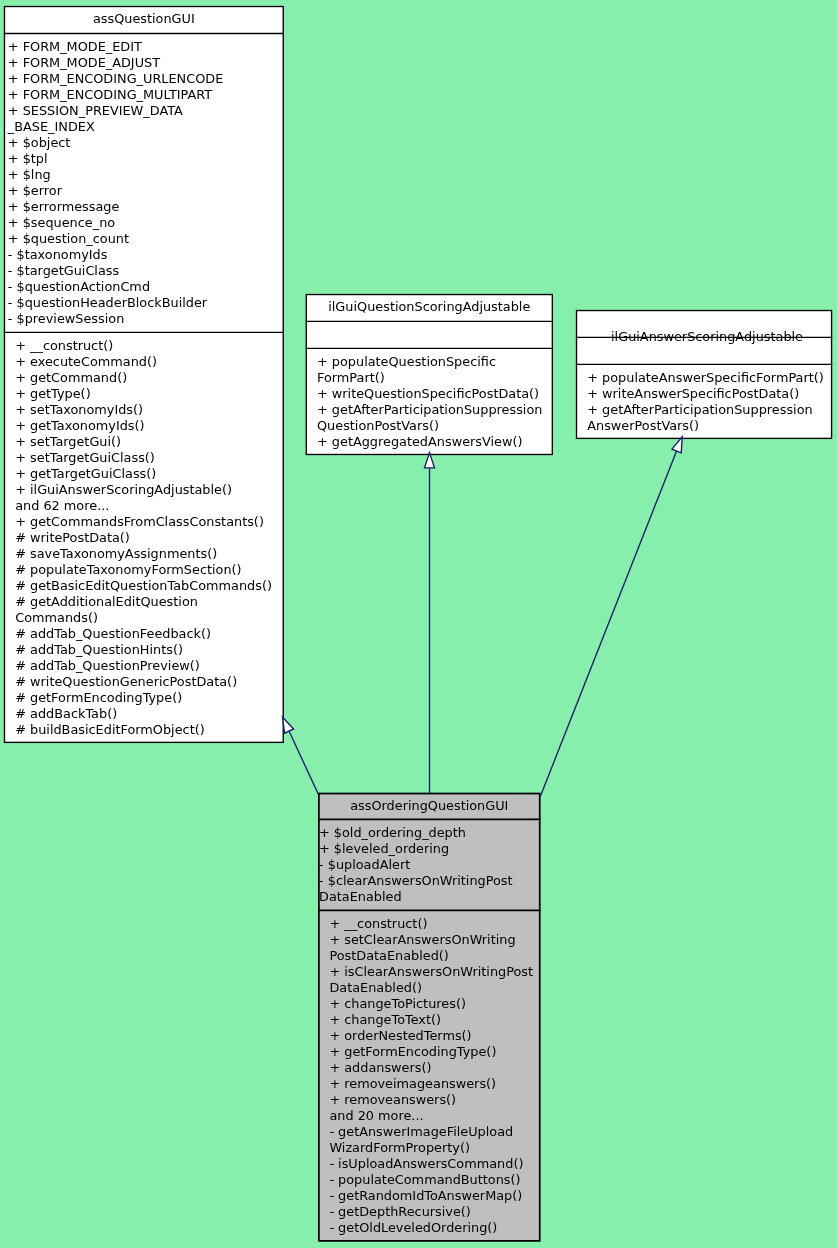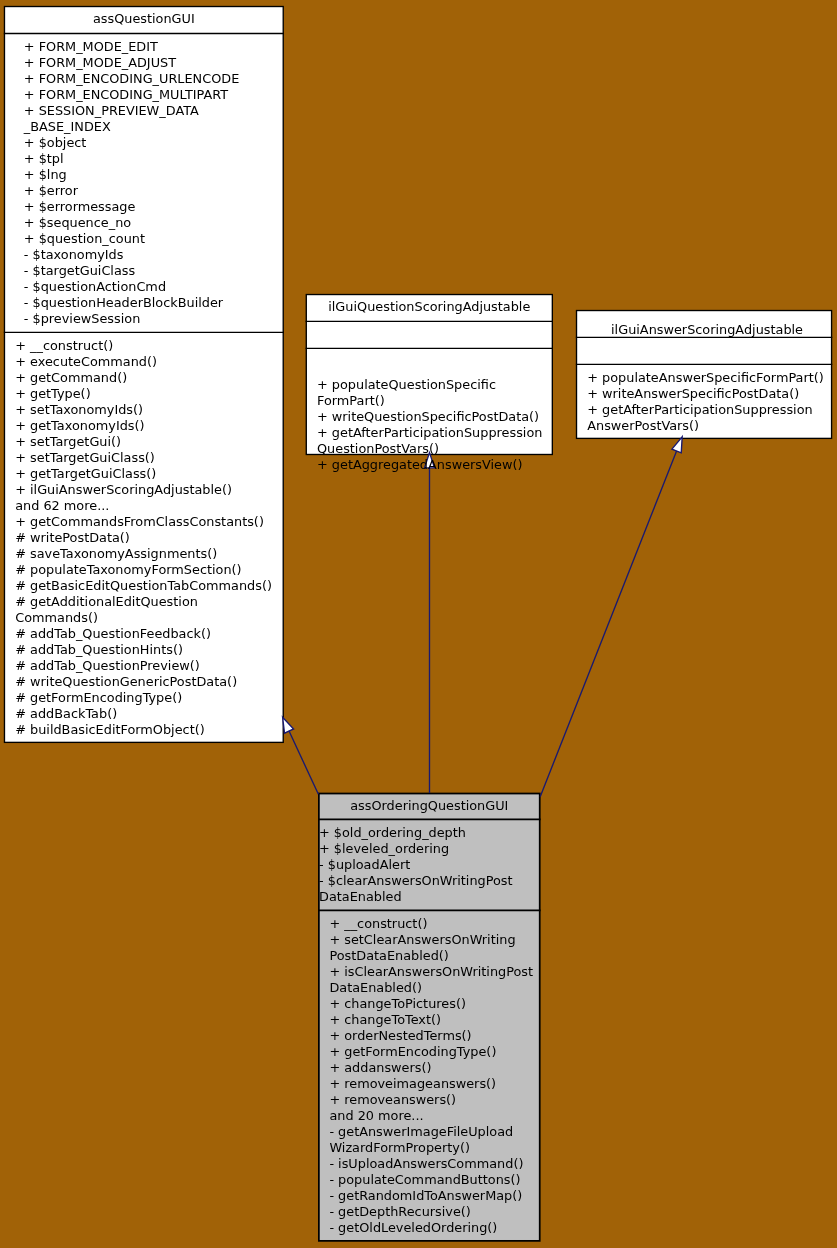--- a/index.html
+++ b/index.html
@@ -1,21 +1,21 @@
 <!DOCTYPE html>
 <html><head>
 <meta charset="utf-8">
 <title>assOrderingQuestionGUI inheritance diagram</title>
 <style>
   html,body{margin:0;padding:0;background:#ffffff;}
   body{width:837px;height:1248px;overflow:hidden;
        font-family:"DejaVu Sans",sans-serif;
        -webkit-font-smoothing:antialiased;
        -moz-osx-font-smoothing:grayscale;}
-  #canvas{position:relative;width:837px;height:1248px;background:#a16207;}
+  #canvas{position:relative;width:837px;height:1248px;background:#86efac;}
   .uml-node{position:absolute;box-sizing:border-box;}
   .uml-title{position:absolute;left:0;right:0;text-align:center;
              transform:translateZ(0);
              font-size:12.85px;line-height:16.0px;height:16.0px;color:#000;
              white-space:pre;overflow:hidden;}
   .uml-rows{position:absolute;transform:translateZ(0);}
   .uml-row{font-size:12.85px;line-height:16.0px;color:#000;
            white-space:pre;height:16.0px;}
   svg.edges{position:absolute;left:0;top:0;width:837px;height:1248px;
             overflow:visible;}
@@ -55,21 +55,21 @@
     <polygon points="429.50,452.60 434.50,467.90 424.50,467.90" stroke-width="1.35" stroke-linejoin="miter" stroke="#191970" fill="#ffffff"></polygon>
   </g>
   <g>
     <path d="M 540.20 796.70 L 676.59 450.93" fill="none" stroke-width="1.35" stroke="#191970"></path>
     <polygon points="682.20,436.70 681.24,452.77 671.93,449.10" stroke-width="1.35" stroke-linejoin="miter" stroke="#191970" fill="#ffffff"></polygon>
   </g>
 </svg>
 
 <div class="uml-node" style="left:3.8px;top:5.85px;width:280.1px;height:737.2px;">
   <div class="uml-title" style="top:5.30px;">assQuestionGUI</div>
-  <div class="uml-rows" style="top:33.00px;left:20px;">
+  <div class="uml-rows" style="top:33.00px;left:4px;">
     <div class="uml-row">+ FORM_MODE_EDIT</div>
     <div class="uml-row">+ FORM_MODE_ADJUST</div>
     <div class="uml-row">+ FORM_ENCODING_URLENCODE</div>
     <div class="uml-row">+ FORM_ENCODING_MULTIPART</div>
     <div class="uml-row">+ SESSION_PREVIEW_DATA</div>
     <div class="uml-row">_BASE_INDEX</div>
     <div class="uml-row">+ $object</div>
     <div class="uml-row">+ $tpl</div>
     <div class="uml-row">+ $lng</div>
     <div class="uml-row">+ $error</div>
@@ -108,31 +108,31 @@
     <div class="uml-row"># getFormEncodingType()</div>
     <div class="uml-row"># addBackTab()</div>
     <div class="uml-row"># buildBasicEditFormObject()</div>
   </div>
 </div>
 <div class="uml-node" style="left:305.6px;top:293.85px;width:247.4px;height:161.3px;">
   <div class="uml-title" style="top:5.27px;">ilGuiQuestionScoringAdjustable</div>
   <div class="uml-rows" style="top:32.95px;left:11.40px;">
     <div class="uml-row"></div>
   </div>
-  <div class="uml-rows" style="top:59.85px;left:11.40px;margin-top:23px;">
+  <div class="uml-rows" style="top:59.85px;left:11.40px;">
     <div class="uml-row">+ populateQuestionSpecific</div>
     <div class="uml-row">FormPart()</div>
     <div class="uml-row">+ writeQuestionSpecificPostData()</div>
     <div class="uml-row">+ getAfterParticipationSuppression</div>
     <div class="uml-row">QuestionPostVars()</div>
     <div class="uml-row">+ getAggregatedAnswersView()</div>
   </div>
 </div>
 <div class="uml-node" style="left:575.85px;top:309.85px;width:256.4px;height:129.2px;">
-  <div class="uml-title" style="top:12px;padding-left:6px;">ilGuiAnswerScoringAdjustable</div>
+  <div class="uml-title" style="top:19px;padding-left:6px;">ilGuiAnswerScoringAdjustable</div>
   <div class="uml-rows" style="top:32.95px;left:11.40px;">
     <div class="uml-row"></div>
   </div>
   <div class="uml-rows" style="top:59.85px;left:11.40px;">
     <div class="uml-row">+ populateAnswerSpecificFormPart()</div>
     <div class="uml-row">+ writeAnswerSpecificPostData()</div>
     <div class="uml-row">+ getAfterParticipationSuppression</div>
     <div class="uml-row">AnswerPostVars()</div>
   </div>
 </div>

